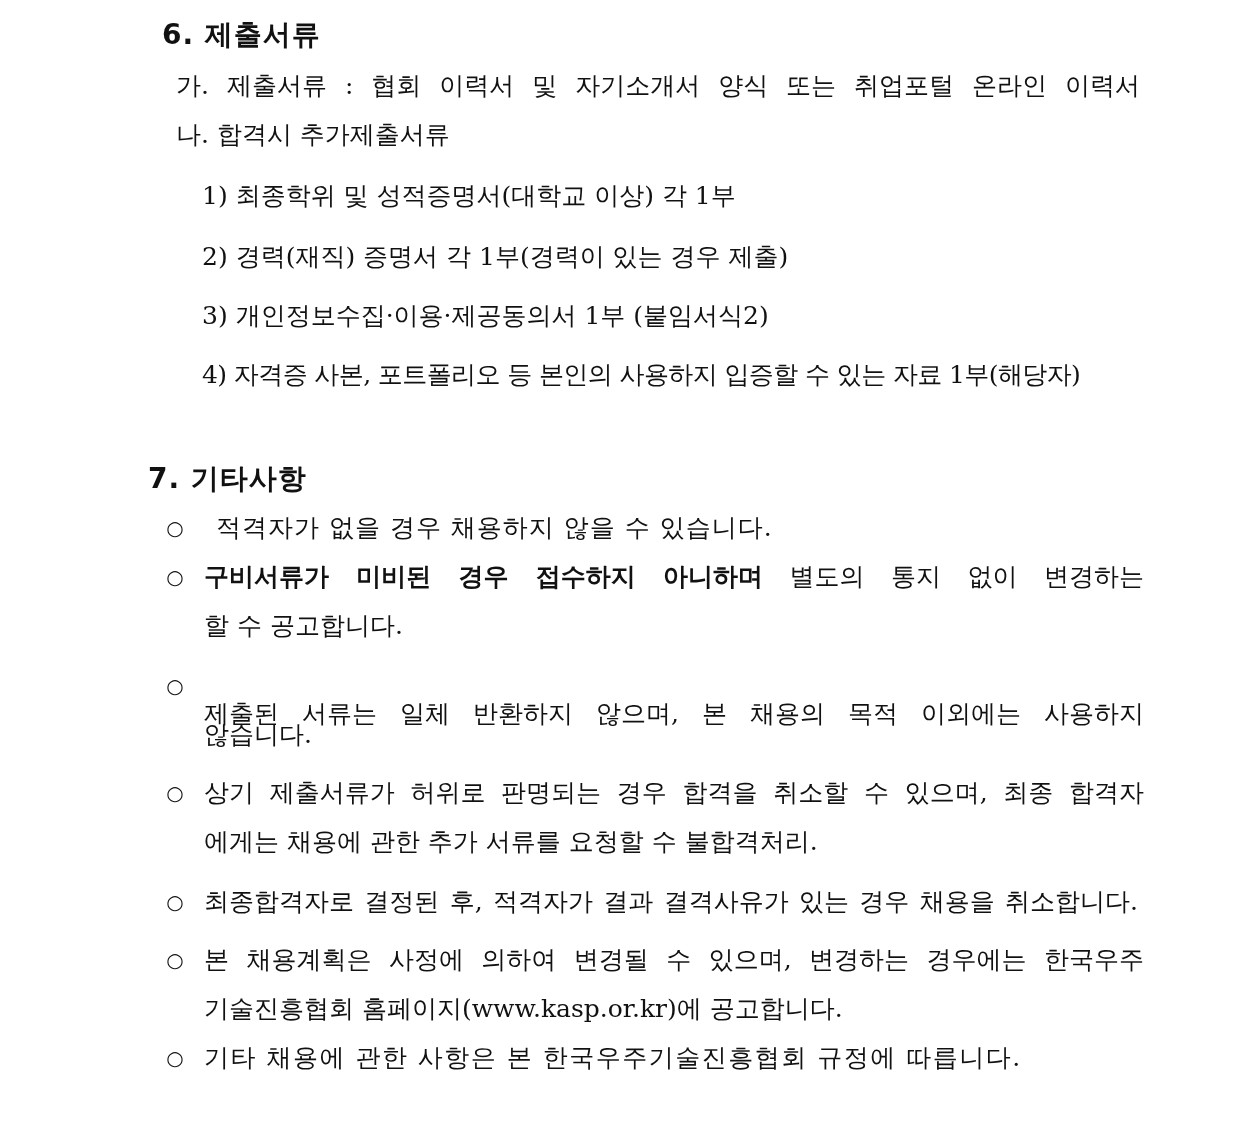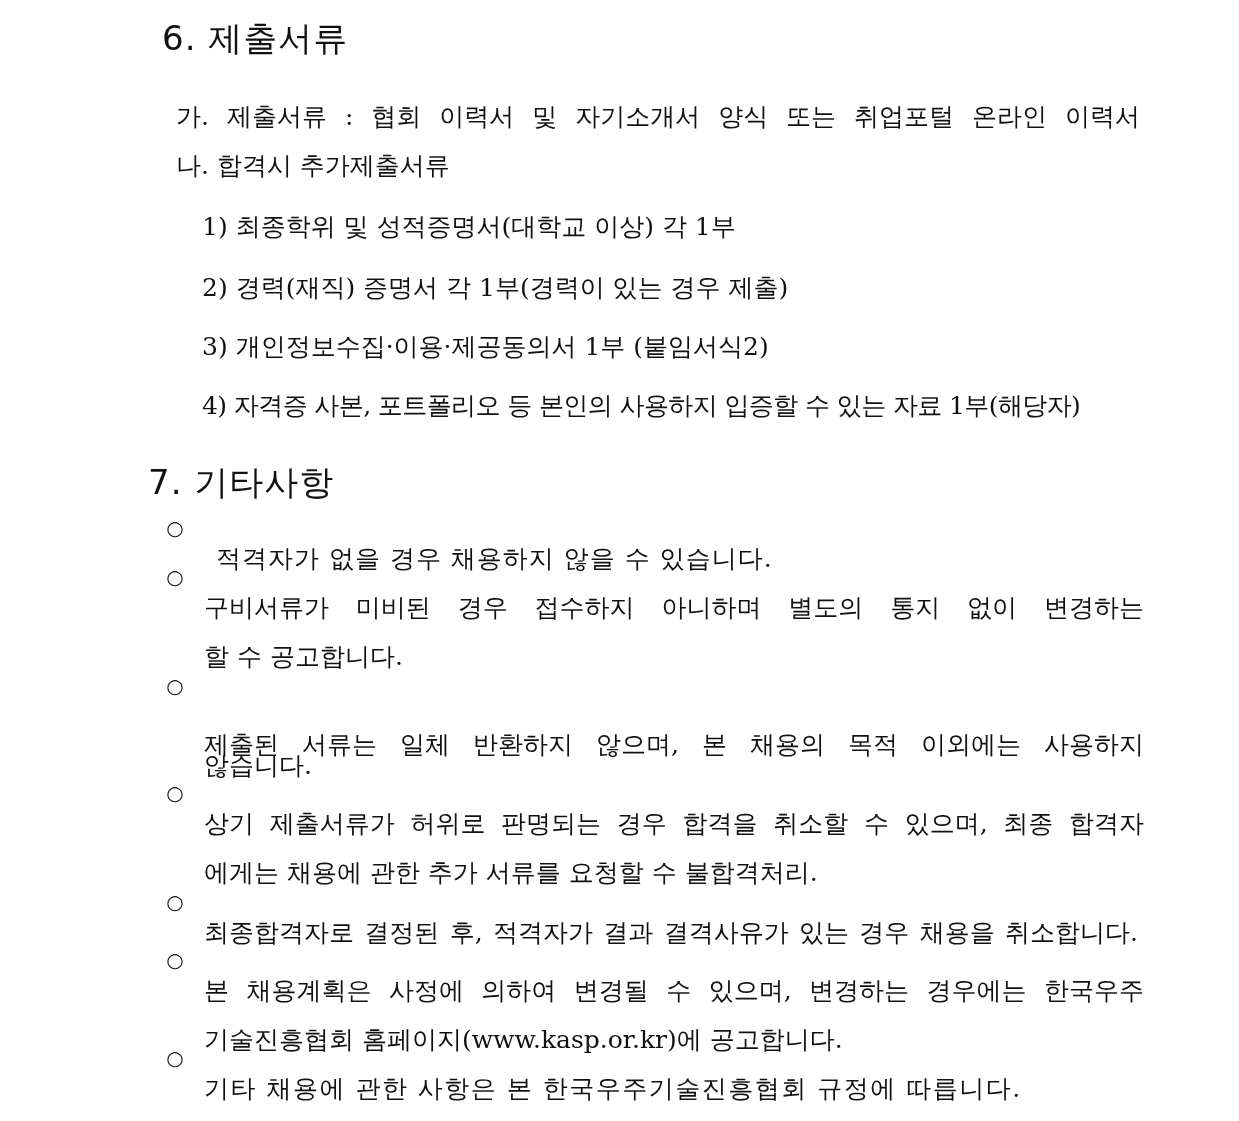--- a/index.html
+++ b/index.html
@@ -11,43 +11,42 @@
       width: 1239px;
       height: 1121px;
       position: relative;
       overflow: hidden;
       color: #111111;
       font-family: "DejaVu Serif", "Liberation Serif", serif;
     }
     .abs { position: absolute; white-space: nowrap; }
     .heading {
       font-family: "DejaVu Sans", "Liberation Sans", sans-serif;
-      font-weight: normal;
-      font-size: 34px;
+      font-weight: bold;
+      font-size: 28px;
       letter-spacing: 1px;
     }
     .line {
       font-size: 25px;
       line-height: 32px;
       text-align: justify;
       text-align-last: justify;
-      margin-top: 31px;
     }
     .line.nojust { text-align-last: left; }
     .bullet {
       position: absolute;
       font-family: "DejaVu Sans", "Liberation Sans", sans-serif;
       font-size: 20px;
       line-height: 32px;
       width: 20px;
       text-align: center;
     }
     .bold {
       font-family: "DejaVu Sans", "Liberation Sans", sans-serif;
-      font-weight: normal;
+      font-weight: bold;
     }
   </style>
 </head>
 <body>
 
 <div class="abs heading" style="left:162px; top:16px;">6. 제출서류</div>
 
 <div class="abs line" style="left:176px; top:70px; width:964px;">
   <span>가.</span>
   <span>제출서류 : 협회 이력서 및 자기소개서 양식 또는 취업포털 온라인 이력서</span>

